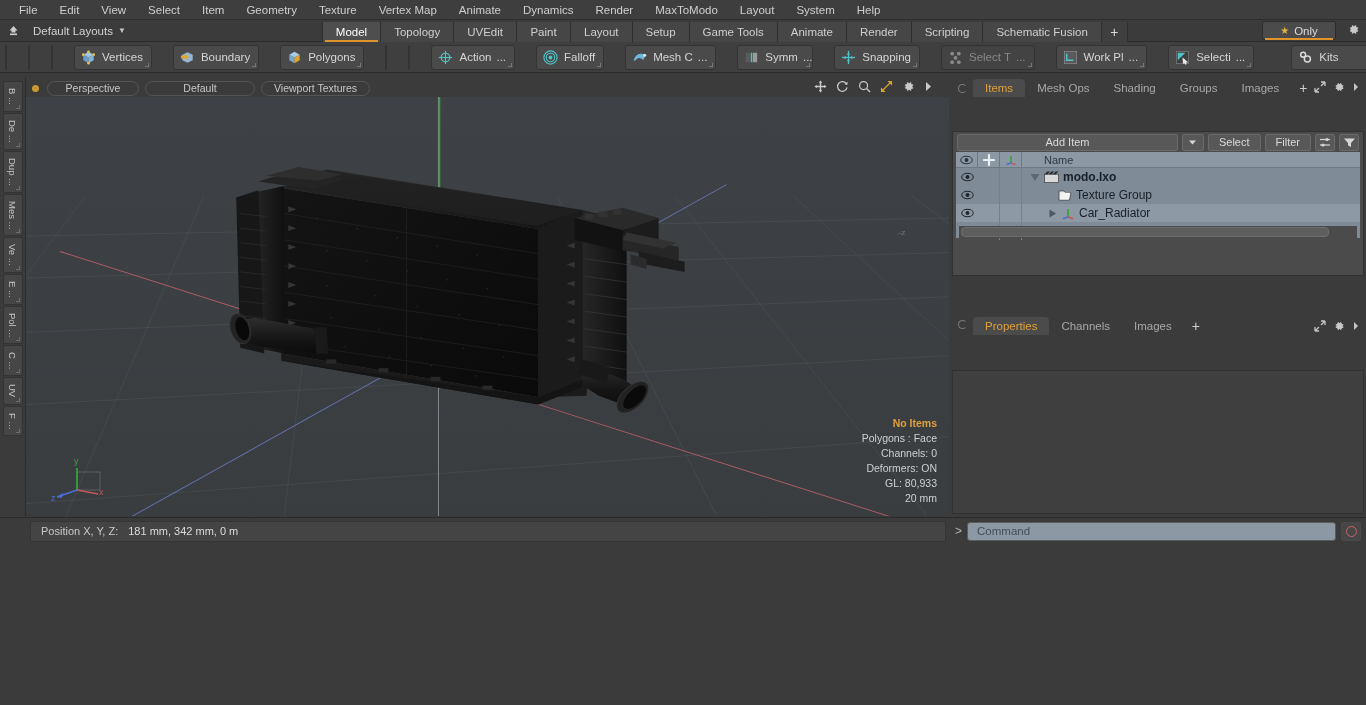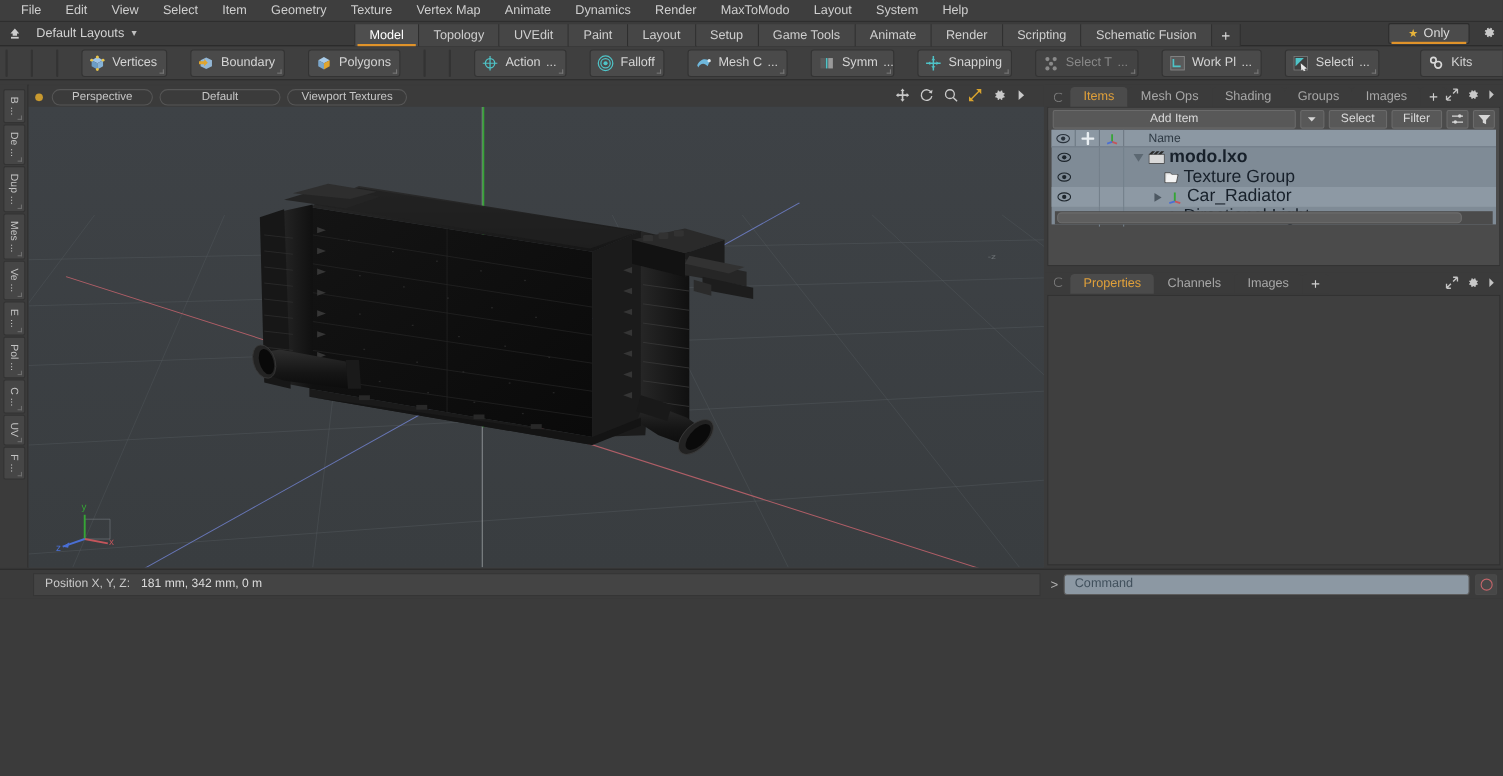--- a/index.html
+++ b/index.html
@@ -122,21 +122,21 @@
     position: absolute; left: 0; right: 1px; top: 20px; bottom: 0;
     background: #3c4043; overflow: hidden;
   }
   .vp-status {
     position: absolute; right: 12px; bottom: 10px; text-align: right;
     font-size: 10.5px; color: #cfcfcf; line-height: 15px; pointer-events: none;
   }
   .vp-status .hl { color: #e0a03a; font-weight: bold; }
 
   
-  .rpanel { width: 416px; background: #3b3b3b; display: flex; flex-direction: column; }
+  .rpanel { width: 416px; background: #3b3b3b; display: flex; flex-direction: column; gap: 34px; }
   .panel-tabs {
     height: 20px; display: flex; align-items: flex-end; background: #3b3b3b; position: relative;
     padding-left: 6px;
   }
   .panel-dot {
     width: 9px; height: 9px; border-radius: 50%; border: 1.5px solid #7a7a7a;
     margin: 0 6px 4px 2px; border-right-color: transparent;
   }
   .ptab {
     height: 18px; padding: 0 12px; display: flex; align-items: center; color: #a8a8a8;
@@ -167,21 +167,21 @@
   }
 
   .itemlist { background: #7f8b96; margin: 0 3px 0 3px; height: 86px; position: relative; }
   .ilhead { display: flex; height: 16px; background: #8c98a3; border-bottom: 1px solid #6d7883; }
   .ilhead .col { display:flex; align-items:center; justify-content:center; border-right:1px solid #6d7883; }
   .ilhead .c1 { width: 22px; } .ilhead .c2 { width: 22px; } .ilhead .c3 { width: 22px; }
   .ilhead .cname { flex: 1; padding-left: 22px; color: #2f3a44; font-size: 11px; align-items:center; display:flex; justify-content:flex-start;}
   .ilrow { display: flex; height: 18px; align-items: center; }
   .ilrow .eye { width: 22px; display: flex; align-items: center; justify-content: center; }
   .ilrow .sp { width: 22px; border-right: 1px solid #74808b; height:100%; }
-  .ilrow .nm { flex: 1; display: flex; align-items: center; gap: 4px; color: #17202a; font-size: 16px; }
+  .ilrow .nm { flex: 1; display: flex; align-items: center; gap: 4px; color: #17202a; font-size: 12px; }
   .ilrow .nm.bold { font-weight: bold; }
   .ilscroll {
     position: absolute; left: 3px; right: 3px; bottom: 0px; height: 12px; background: #4b4b4b;
   }
   .ilscroll .thumb { height: 10px; margin: 1px 28px 0 2px; background: #5e5e5e; border: 1px solid #6d6d6d; border-radius: 4px; }
 
   
   .propbody { flex: 1; background: #3f3f3f; margin: 0 2px 2px; border: 1px solid #313131; }
 
   
@@ -795,20 +795,28 @@
           <line x1="29" y1="40" x2="29" y2="18" stroke="#35a535" stroke-width="1.7"></line>
           <text x="26" y="14" fill="#35a535" font-size="9" font-family="Liberation Sans, sans-serif">y</text>
           <line x1="29" y1="40" x2="50" y2="44" stroke="#c4555b" stroke-width="1.7"></line>
           <text x="51" y="45" fill="#c4555b" font-size="9" font-family="Liberation Sans, sans-serif">x</text>
           <line x1="29" y1="40" x2="9" y2="47" stroke="#4a6fd4" stroke-width="1.7"></line>
           <text x="3" y="51" fill="#4a6fd4" font-size="9" font-family="Liberation Sans, sans-serif">z</text>
           <path d="M9 47 L15 43 L14 48 Z" fill="#4a6fd4"></path>
         </svg>
 
         
+        <div class="vp-status">
+          <div class="hl">No Items</div>
+          <div>Polygons : Face</div>
+          <div>Channels: 0</div>
+          <div>Deformers: ON</div>
+          <div>GL: 80,933</div>
+          <div>20 mm</div>
+        </div>
       </div>
     </div>
 
     <div class="rpanel">
 
       <div class="panel-tabs">
         <div class="panel-dot"></div>
         <div class="ptab active">Items</div>
         <div class="ptab">Mesh Ops</div>
         <div class="ptab">Shading</div>

